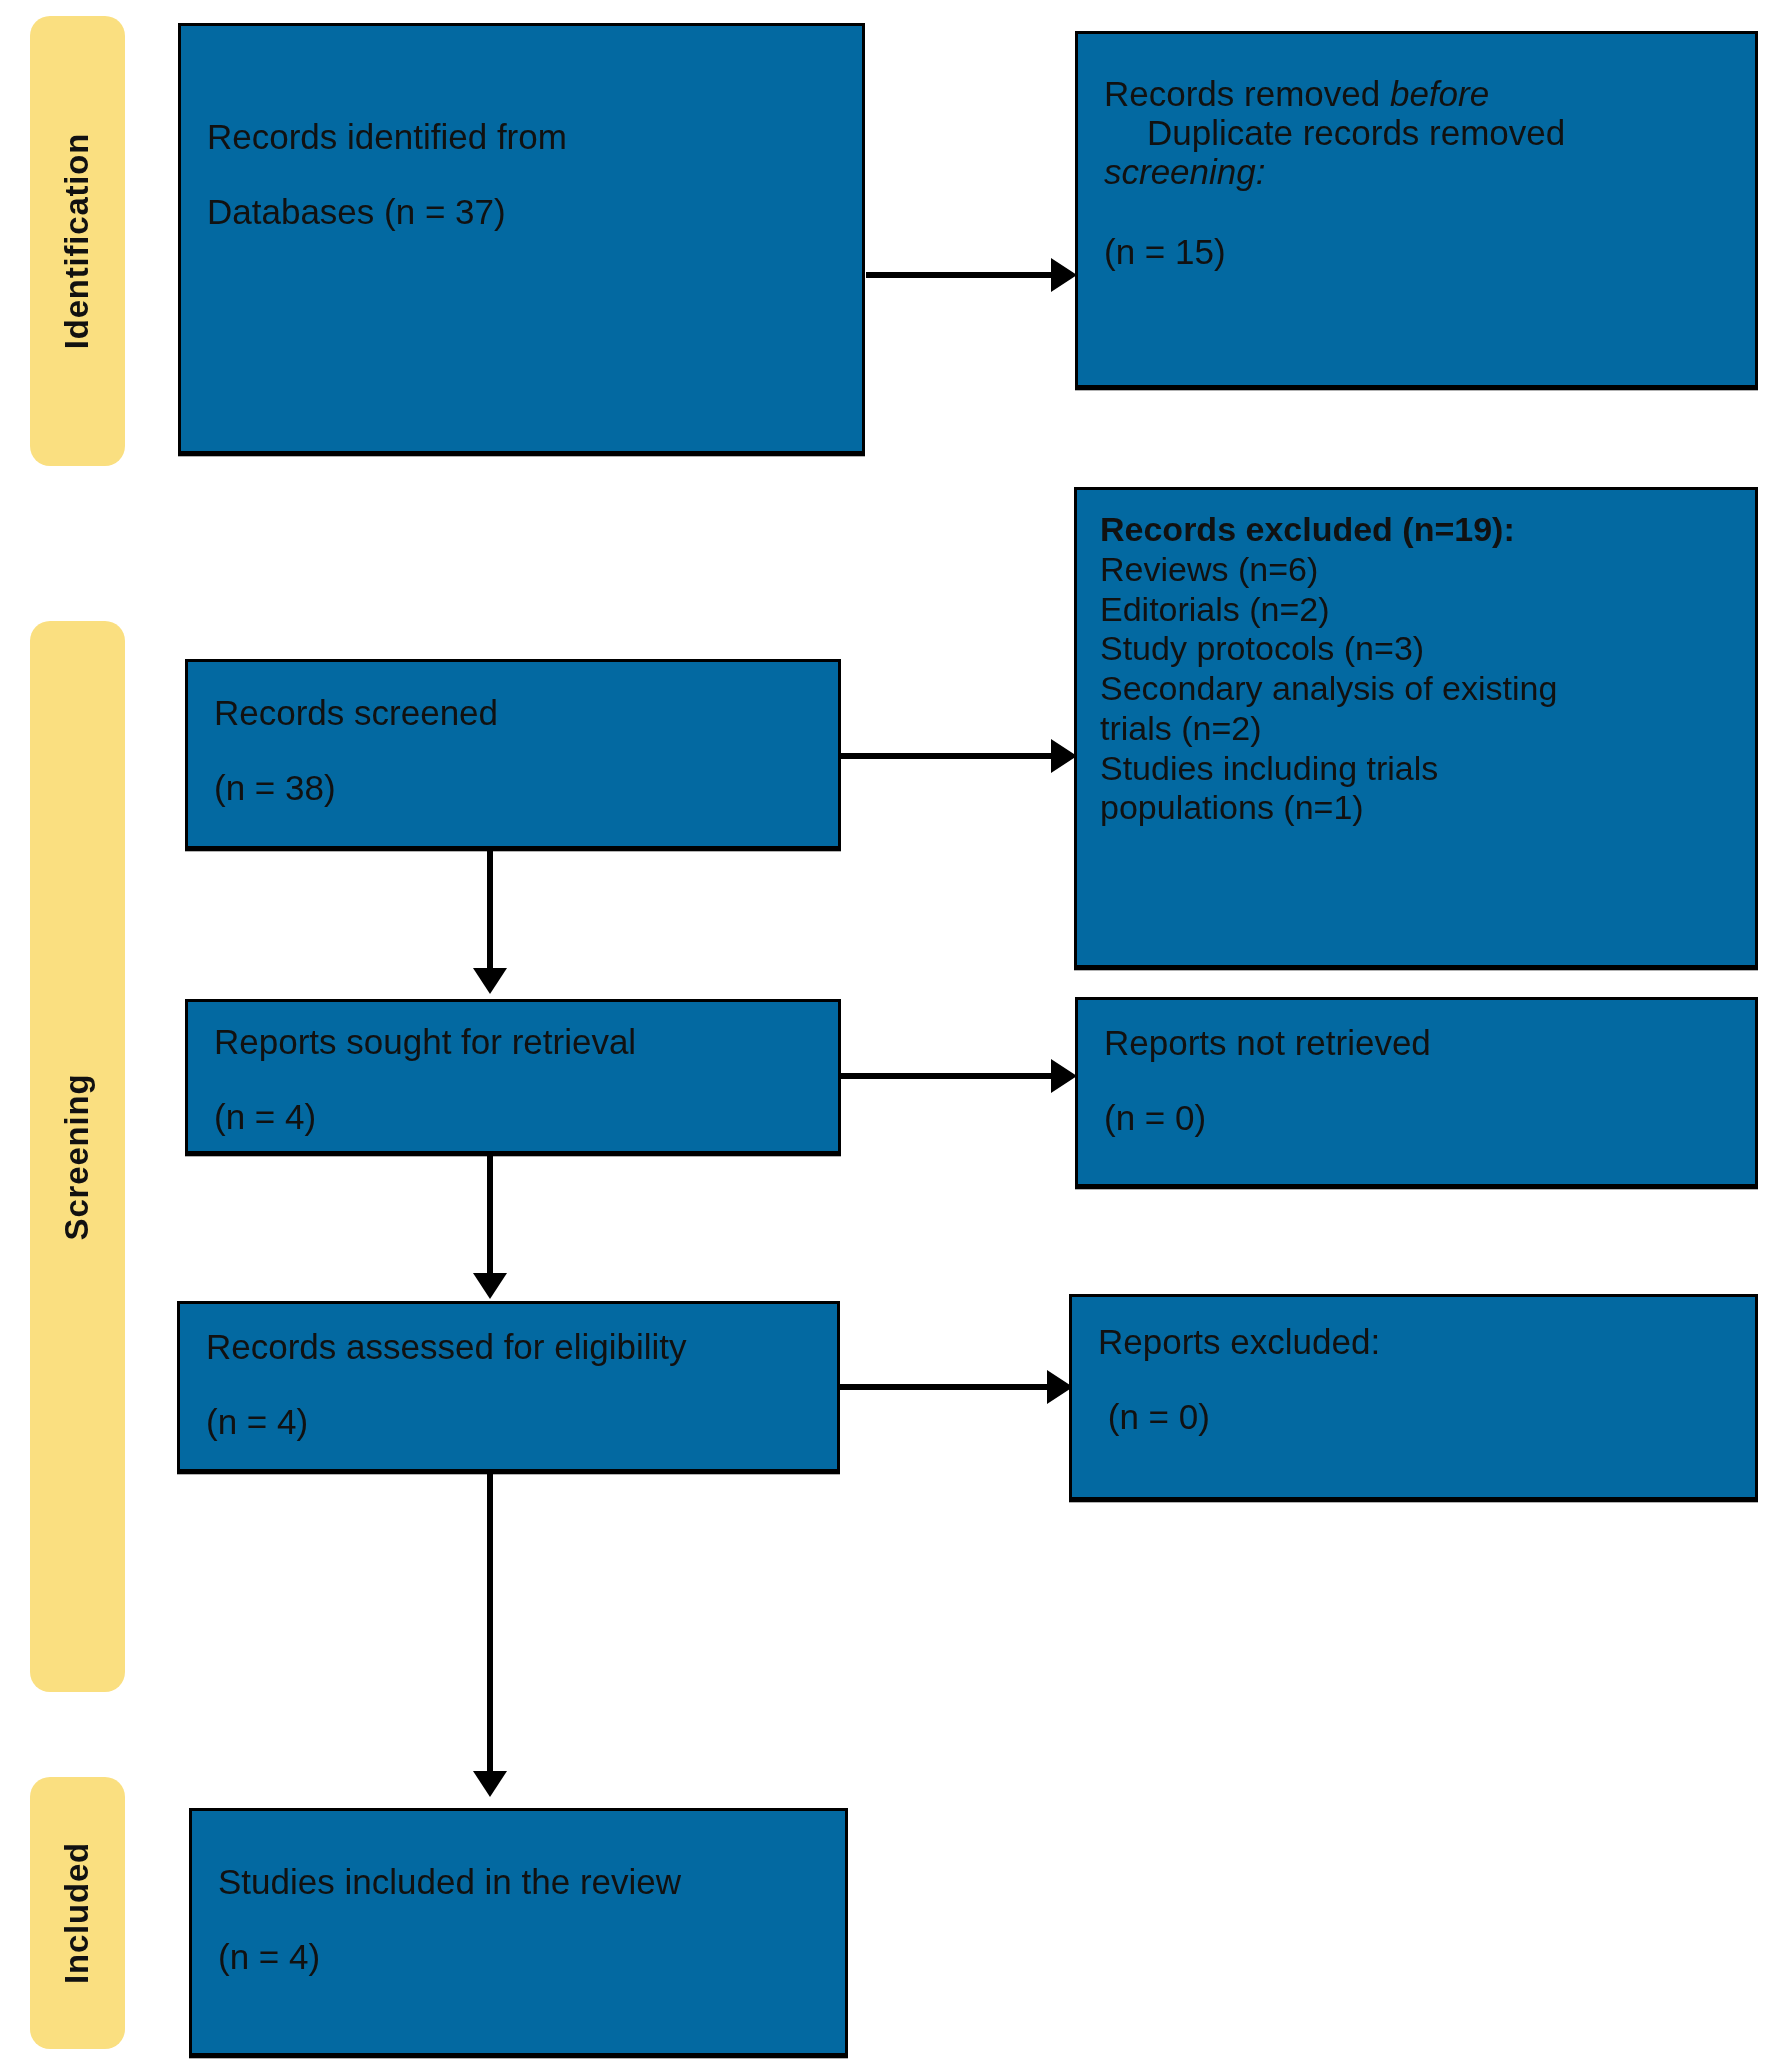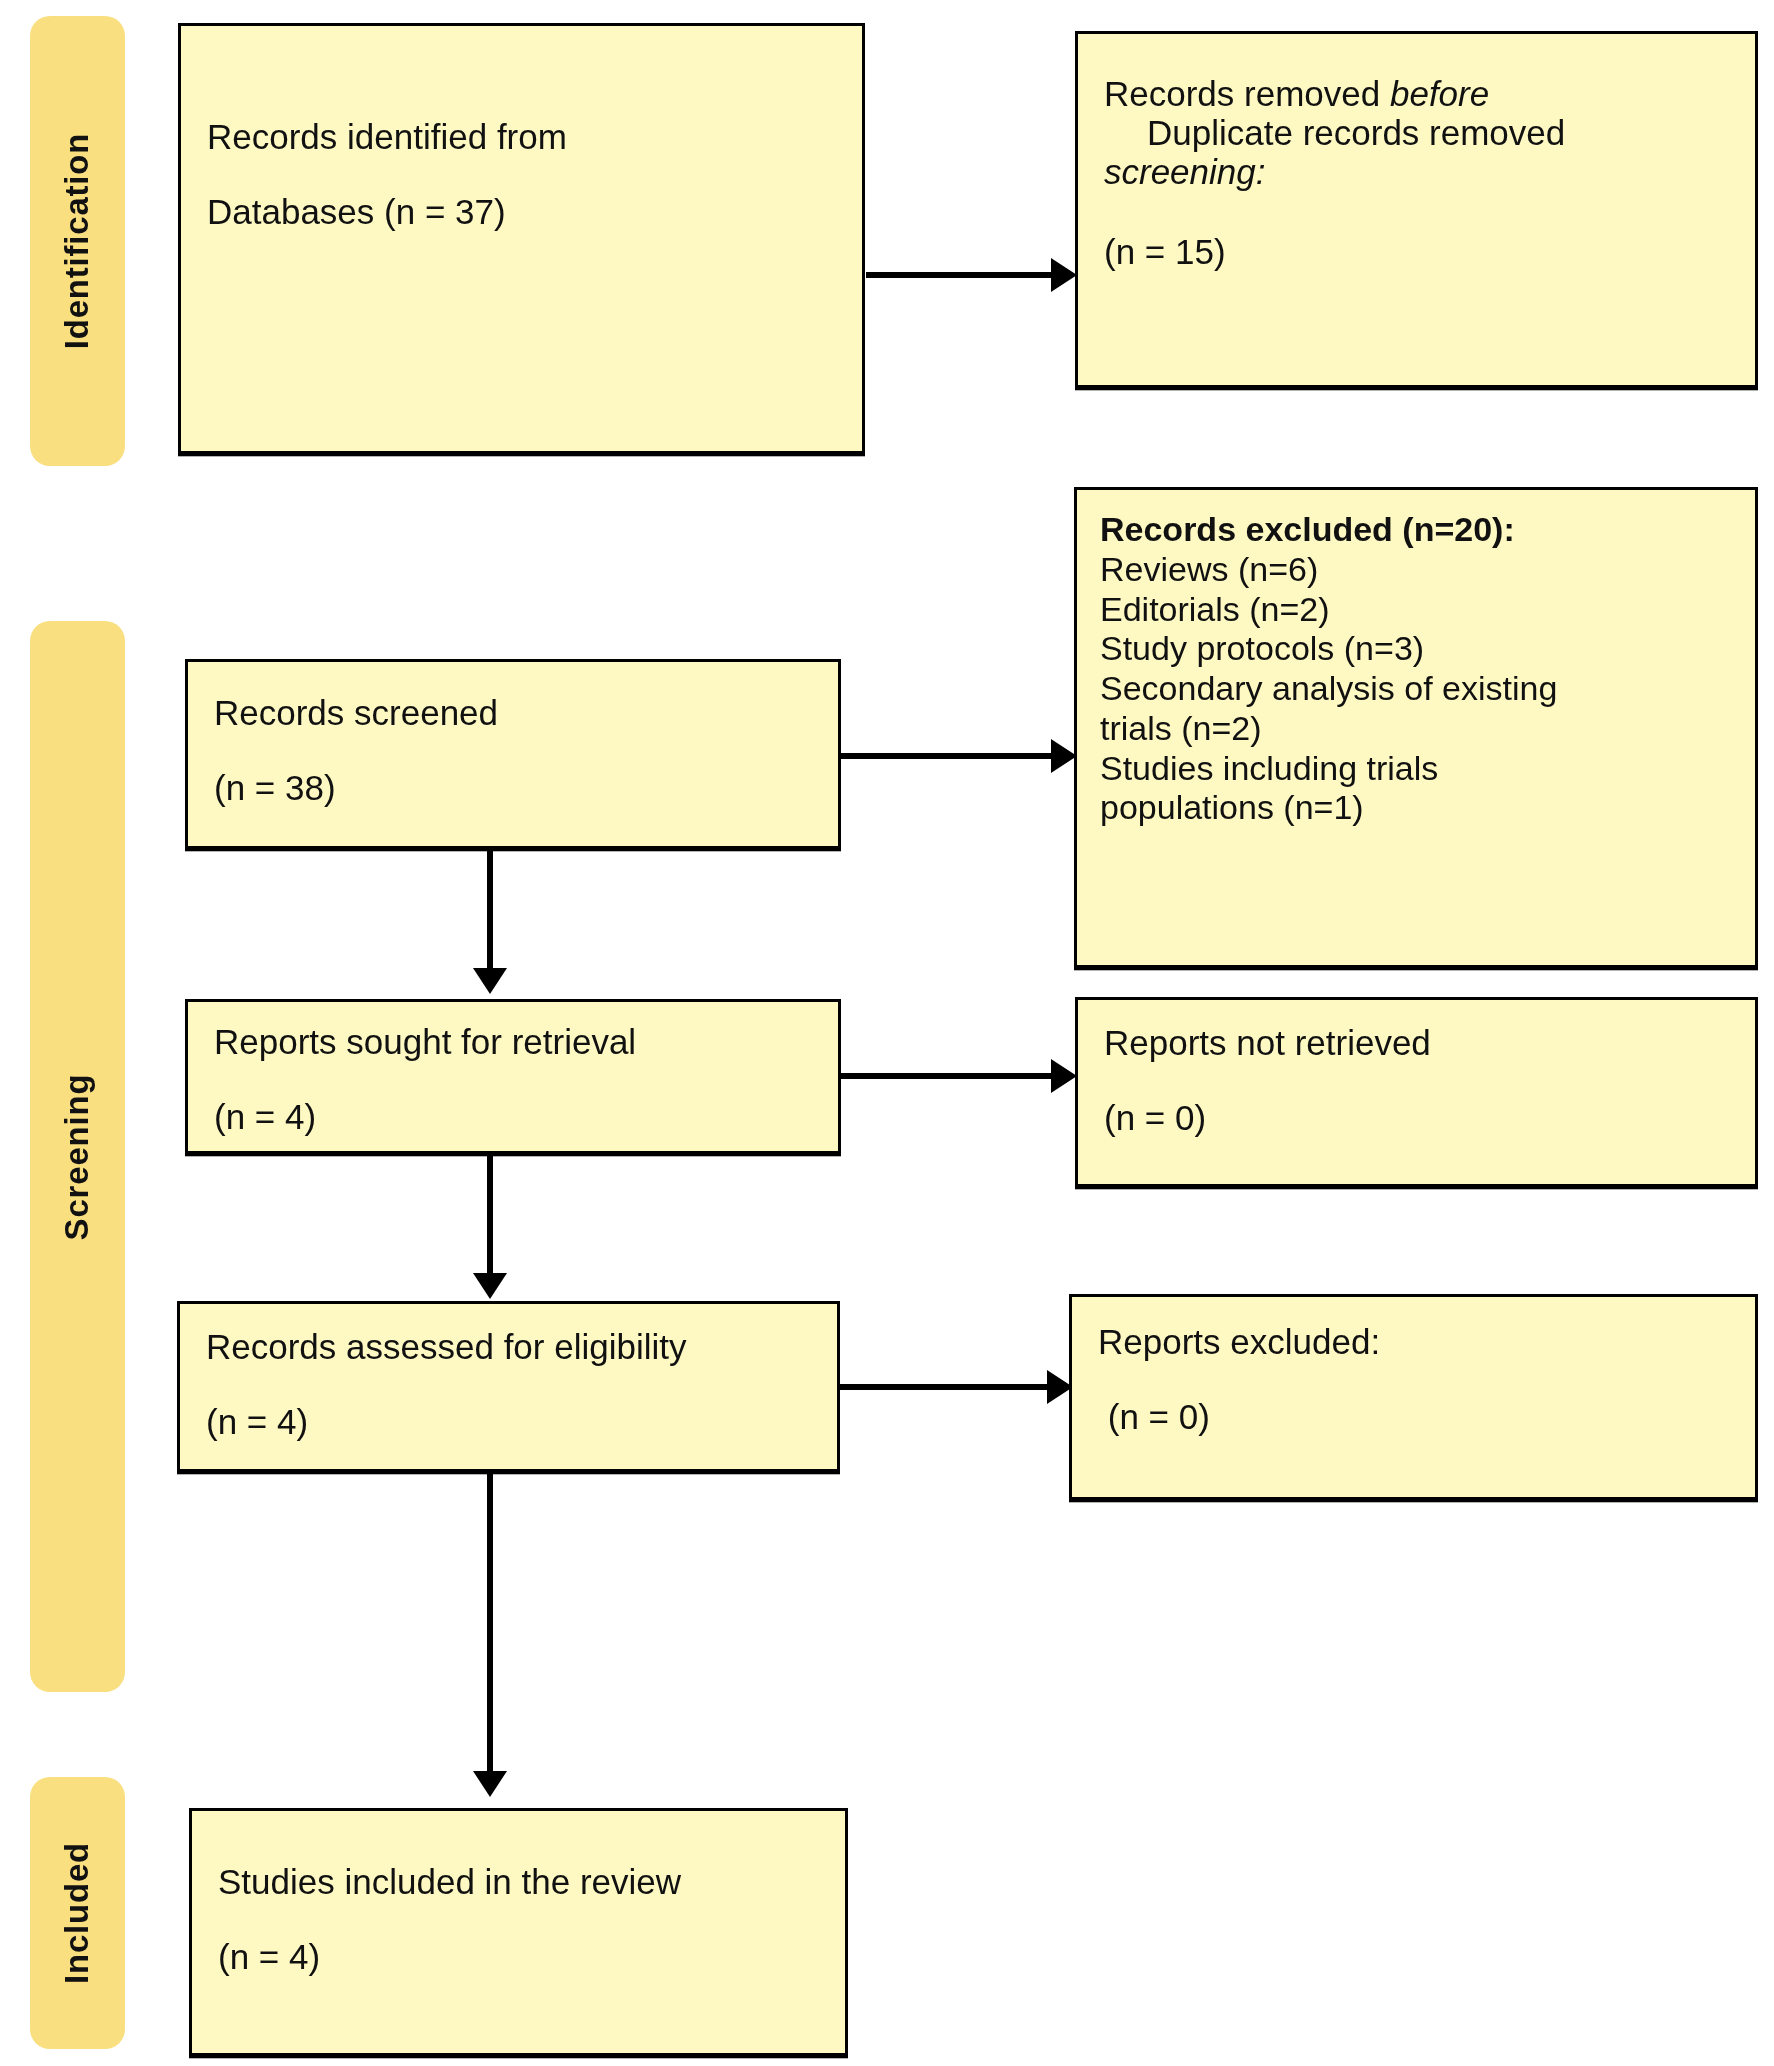--- a/index.html
+++ b/index.html
@@ -31,21 +31,21 @@
     white-space: nowrap;
     font-weight: bold;
     font-size: 33px;
     letter-spacing: 0.8px;
     color: #111111;
   }
 
   
   .flow-box {
     position: absolute;
-    background: #fef9c3;
+    background: #0369a1;
     border: 3.1px solid #000000;
     box-sizing: border-box;
     box-shadow: 0 2.3px 0 0 #000000;
   }
   .flow-box .box-inner {
     padding: 23px 26px;
     box-sizing: border-box;
     width: 100%;
     height: 100%;
   }
@@ -149,21 +149,21 @@
     </div>
   </div>
 
   <div class="arrow-h" style="left:840px; top:739px; width:237px; height:34px;">
     <div class="shaft" style="width:212px;"></div>
     <div class="head"></div>
   </div>
 
   <div class="flow-box" style="left:1074px; top:487px; width:684px; height:481px;">
     <div class="box-inner" style="padding:20px 23px;">
-      <div class="box-line bold tight">Records excluded (n=20):</div>
+      <div class="box-line bold tight">Records excluded (n=19):</div>
       <div class="box-line tight">Reviews (n=6)</div>
       <div class="box-line tight">Editorials (n=2)</div>
       <div class="box-line tight">Study protocols (n=3)</div>
       <div class="box-line tight">Secondary analysis of existing</div>
       <div class="box-line tight">trials (n=2)</div>
       <div class="box-line tight">Studies including trials</div>
       <div class="box-line tight">populations (n=1)</div>
     </div>
   </div>
 

